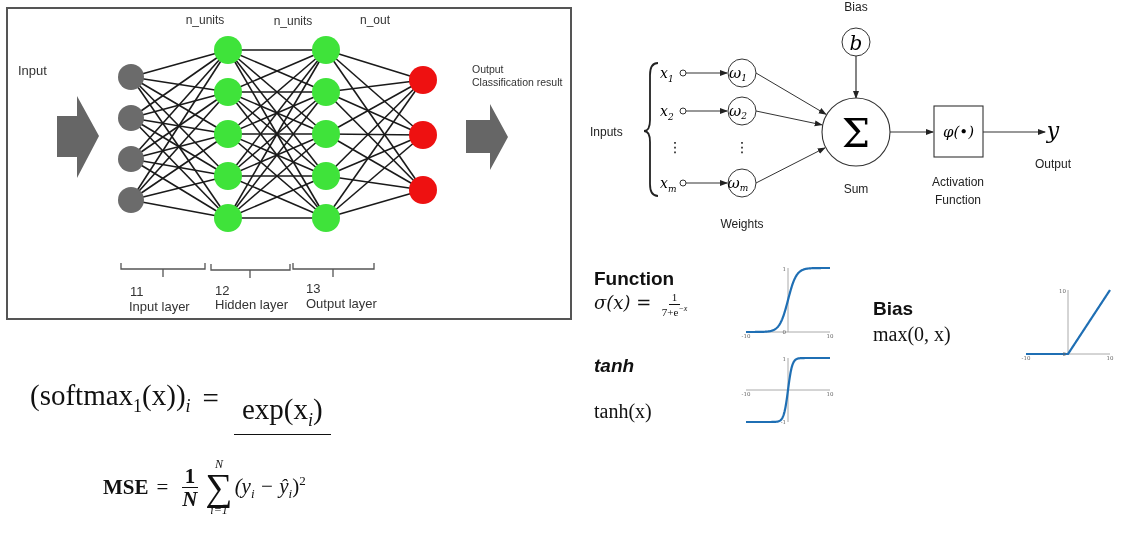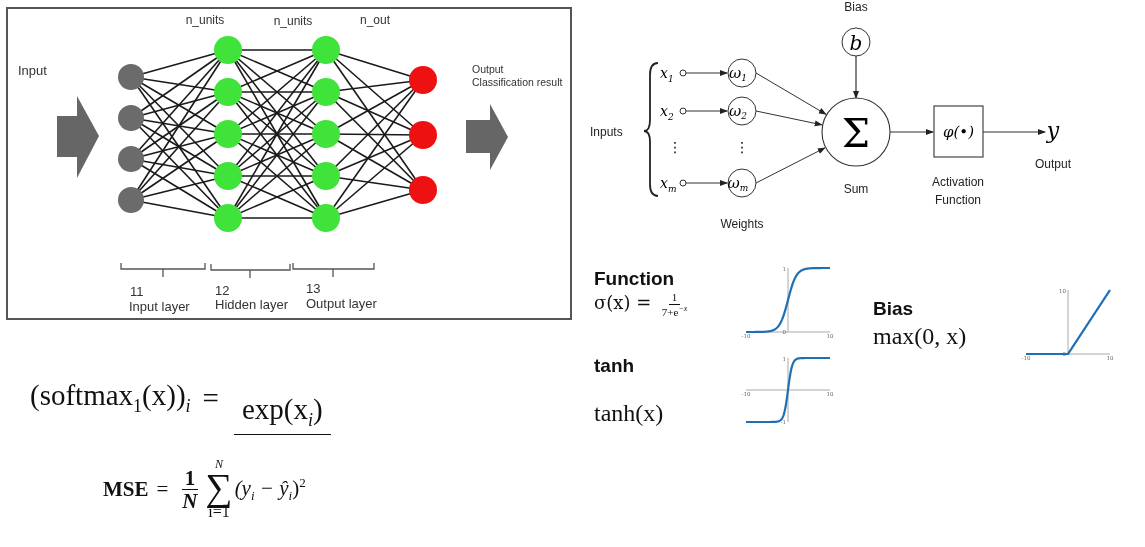--- a/index.html
+++ b/index.html
@@ -6,21 +6,21 @@
   body { width: 1145px; height: 547px; position: relative; overflow: hidden;
          font-family: "Liberation Sans", sans-serif; color: #111; }
   .abs { position: absolute; }
   #nn-box { position: absolute; left: 6px; top: 7px; width: 566px; height: 313px;
             border: 2px solid #555; box-sizing: border-box; background: #fff; }
   svg { position: absolute; left: 0; top: 0; overflow: visible; }
   .nn-text { font-family: "Liberation Sans", sans-serif; fill: #333; }
   .serif { font-family: "DejaVu Serif", "Liberation Serif", serif; }
   .math { font-family: "Liberation Serif", "DejaVu Serif", serif; color: #111; }
   .act-title { position: absolute; font-family: "Liberation Sans", sans-serif; font-weight: bold; font-size: 19px; color: #111; }
-  .act-formula { position: absolute; font-family: "Liberation Serif", serif; font-size: 24px; color: #111; white-space: nowrap; }
+  .act-formula { position: absolute; font-family: "Liberation Serif", serif; font-size: 20px; color: #111; white-space: nowrap; }
   .frac { display: inline-flex; flex-direction: column; align-items: center; vertical-align: middle; margin: 0 3px; }
   .frac .num { border-bottom: 1px solid #111; padding: 0 3px; line-height: 1.05; }
   .frac .den { padding: 0 3px; line-height: 1.05; }
   .plot { position: absolute; }
 </style>
 </head>
 <body>
 
 <div id="nn-box"></div>
 <svg id="nn-svg" width="580" height="330">
@@ -178,28 +178,28 @@
   <text x="958" y="186" font-size="12" text-anchor="middle" class="nn-text" style="fill:#222">Activation</text>
   <text x="958" y="204" font-size="12" text-anchor="middle" class="nn-text" style="fill:#222">Function</text>
 
   <line x1="983" y1="132" x2="1045" y2="132" stroke="#333" stroke-width="1.2" marker-end="url(#arr)"></line>
   <text x="1053" y="138" font-size="22" font-style="italic" text-anchor="middle" class="serif">y</text>
   <text x="1053" y="168" font-size="12" text-anchor="middle" class="nn-text" style="fill:#222">Output</text>
 </svg>
 
 <div class="act-title" style="left:594px; top:268px;">Function</div>
 <div class="act-formula" style="left:594px; top:292px; font-size:18px;">
-  <span class="serif" style="">σ(x) =</span>
+  <span class="serif" style="font-style:italic">σ(x) =</span>
   <span class="frac" style="font-size:11px;">
     <span class="num">1</span>
     <span class="den"><span>7+e</span><sup style="font-size:8px; font-style:italic">−x</sup></span>
   </span>
 </div>
 
-<div class="act-title" style="left:594px; top:355px;">tanh</div>
+<div class="act-title" style="left:594px; top:355px;font-style:italic;">tanh</div>
 <div class="act-formula" style="left:594px; top:400px;">tanh(x)</div>
 
 <div class="act-title" style="left:873px; top:298px;">Bias</div>
 <div class="act-formula" style="left:873px; top:323px;">max(0, x)</div>
 
 <svg id="plot-sigmoid" class="plot" style="left:738px; top:262px;" width="98" height="78">
     <line x1="50" y1="6" x2="50" y2="70" stroke="#aaa" stroke-width="1"></line>
     <line x1="8" y1="70" x2="92" y2="70" stroke="#aaa" stroke-width="1"></line>
     <path d="M8.00,70.00L8.42,70.00L8.84,70.00L9.26,70.00L9.68,70.00L10.10,70.00L10.52,69.99L10.94,69.99L11.36,69.99L11.78,69.99L12.20,69.99L12.62,69.99L13.04,69.99L13.46,69.99L13.88,69.99L14.30,69.99L14.72,69.99L15.14,69.98L15.56,69.98L15.98,69.98L16.40,69.98L16.82,69.98L17.24,69.97L17.66,69.97L18.08,69.97L18.50,69.96L18.92,69.96L19.34,69.96L19.76,69.95L20.18,69.95L20.60,69.94L21.02,69.94L21.44,69.93L21.86,69.92L22.28,69.91L22.70,69.90L23.12,69.89L23.54,69.88L23.96,69.87L24.38,69.86L24.80,69.84L25.22,69.83L25.64,69.81L26.06,69.79L26.48,69.76L26.90,69.74L27.32,69.71L27.74,69.68L28.16,69.65L28.58,69.61L29.00,69.57L29.42,69.53L29.84,69.48L30.26,69.42L30.68,69.36L31.10,69.30L31.52,69.22L31.94,69.14L32.36,69.05L32.78,68.96L33.20,68.85L33.62,68.73L34.04,68.60L34.46,68.46L34.88,68.30L35.30,68.12L35.72,67.93L36.14,67.72L36.56,67.49L36.98,67.24L37.40,66.96L37.82,66.66L38.24,66.33L38.66,65.97L39.08,65.58L39.50,65.15L39.92,64.68L40.34,64.17L40.76,63.62L41.18,63.02L41.60,62.37L42.02,61.67L42.44,60.92L42.86,60.11L43.28,59.25L43.70,58.32L44.12,57.34L44.54,56.29L44.96,55.19L45.38,54.02L45.80,52.79L46.22,51.50L46.64,50.16L47.06,48.76L47.48,47.32L47.90,45.84L48.32,44.32L48.74,42.76L49.16,41.19L49.58,39.60L50.00,38.00L50.42,36.40L50.84,34.81L51.26,33.24L51.68,31.68L52.10,30.16L52.52,28.68L52.94,27.24L53.36,25.84L53.78,24.50L54.20,23.21L54.62,21.98L55.04,20.81L55.46,19.71L55.88,18.66L56.30,17.68L56.72,16.75L57.14,15.89L57.56,15.08L57.98,14.33L58.40,13.63L58.82,12.98L59.24,12.38L59.66,11.83L60.08,11.32L60.50,10.85L60.92,10.42L61.34,10.03L61.76,9.67L62.18,9.34L62.60,9.04L63.02,8.76L63.44,8.51L63.86,8.28L64.28,8.07L64.70,7.88L65.12,7.70L65.54,7.54L65.96,7.40L66.38,7.27L66.80,7.15L67.22,7.04L67.64,6.95L68.06,6.86L68.48,6.78L68.90,6.70L69.32,6.64L69.74,6.58L70.16,6.52L70.58,6.47L71.00,6.43L71.42,6.39L71.84,6.35L72.26,6.32L72.68,6.29L73.10,6.26L73.52,6.24L73.94,6.21L74.36,6.19L74.78,6.17L75.20,6.16L75.62,6.14L76.04,6.13L76.46,6.12L76.88,6.11L77.30,6.10L77.72,6.09L78.14,6.08L78.56,6.07L78.98,6.06L79.40,6.06L79.82,6.05L80.24,6.05L80.66,6.04L81.08,6.04L81.50,6.04L81.92,6.03L82.34,6.03L82.76,6.03L83.18,6.02L83.60,6.02L84.02,6.02L84.44,6.02L84.86,6.02L85.28,6.01L85.70,6.01L86.12,6.01L86.54,6.01L86.96,6.01L87.38,6.01L87.80,6.01L88.22,6.01L88.64,6.01L89.06,6.01L89.48,6.01L89.90,6.00L90.32,6.00L90.74,6.00L91.16,6.00L91.58,6.00L92.00,6.00" fill="none" stroke="#1f6fb4" stroke-width="2.2"></path>
     <text x="8" y="76" font-size="5.5" fill="#666" text-anchor="middle" font-family="DejaVu Serif, serif">-10</text>
@@ -237,16 +237,16 @@
 <div class="abs math" style="left:103px; top:458px; font-size:21px; white-space:nowrap; display:flex; align-items:center;">
   <span style="font-weight:bold;">MSE</span>
   <span style="margin:0 8px;">=</span>
   <span class="frac" style="font-size:21px; font-weight:bold;">
     <span class="num" style="border-bottom:1.3px solid #111;">1</span>
     <span class="den" style="font-style:italic;">N</span>
   </span>
   <span style="display:inline-flex; flex-direction:column; align-items:center; margin:0 2px; line-height:1;">
     <span style="font-size:12px; font-style:italic;">N</span>
     <span style="font-size:38px; line-height:0.9;">∑</span>
-    <span style="font-size:16px; ">i=1</span>
+    <span style="font-size:12px; font-style:italic;">i=1</span>
   </span>
   <span style="font-style:italic;"><span>(y</span><sub style="font-size:13px">i</sub><span> − ŷ</span><sub style="font-size:13px">i</sub><span style="font-style:normal">)</span><sup style="font-size:13px; font-style:normal">2</sup></span>
 </div>
 
 </body></html>

